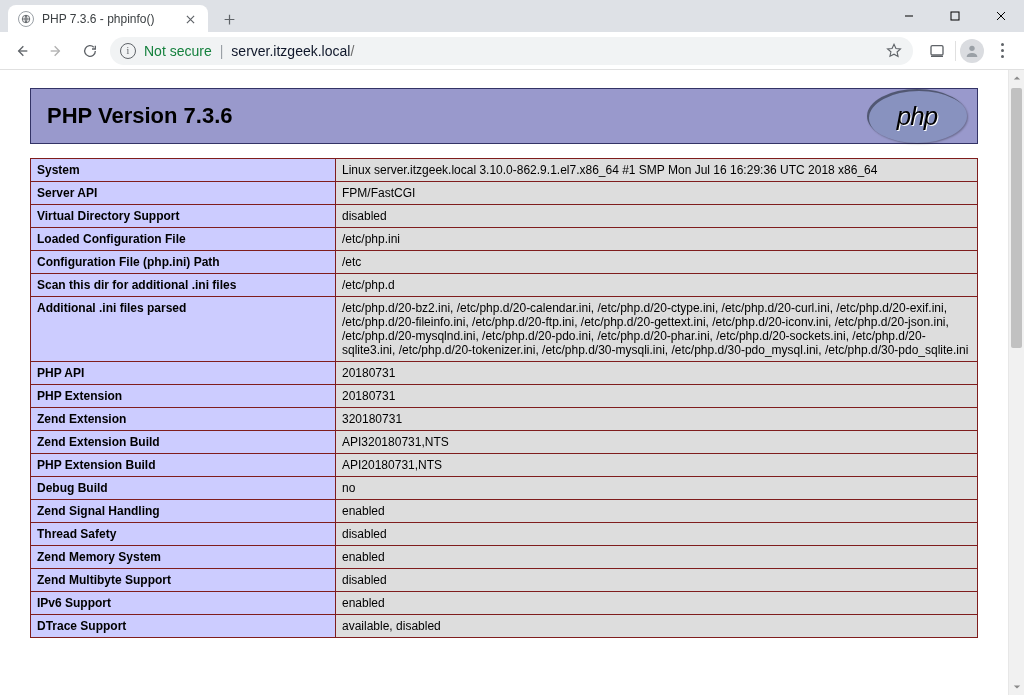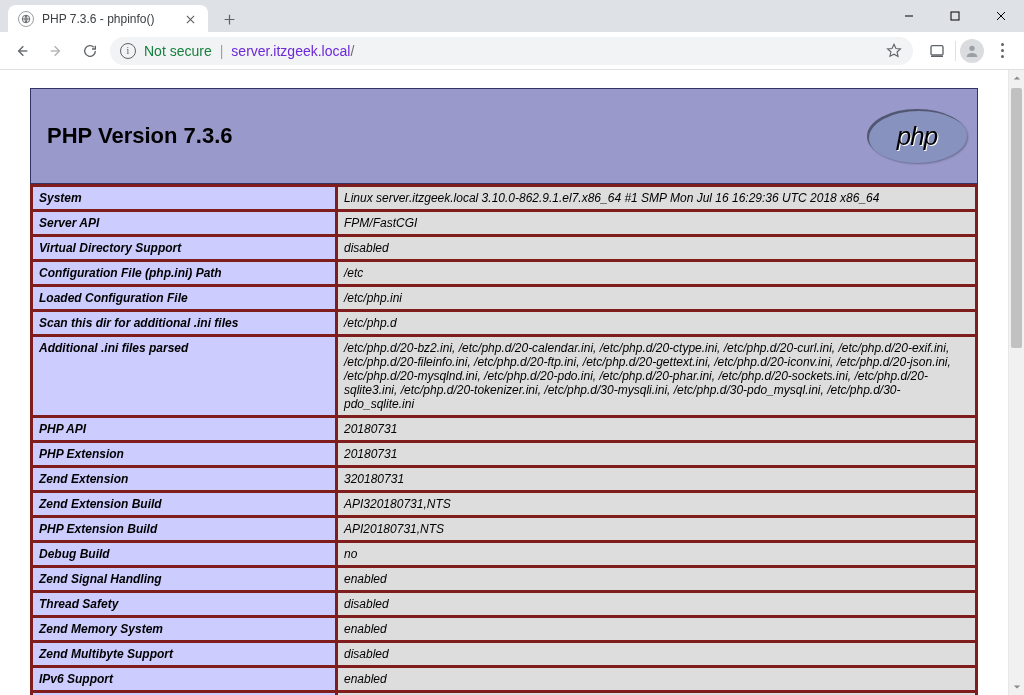--- a/index.html
+++ b/index.html
@@ -104,21 +104,21 @@
     color: #202124;
   }
   .omnibox .info {
     width: 16px; height: 16px; border: 1.2px solid #5f6368; border-radius: 50%;
     display:flex; align-items:center; justify-content:center; font-size:10px; color:#5f6368;
     font-family: Georgia, serif;
   }
   .omnibox .not-secure { color:#15803d; }
   .omnibox .sep { color:#9aa0a6; }
   .omnibox .url { flex:1; color:#202124; }
-  .omnibox .host { color:#6d28d9; }
+  .omnibox .host { color:#0f172a; }
   .omnibox .path { color:#6d6d6d; }
   .omnibox .star {
     width: 18px; height: 18px;
   }
   .omnibox .star svg { width:18px; height:18px; fill:none; stroke:#5f6368; stroke-width:1.5; }
   .toolbar-right { display:flex; align-items:center; gap:4px; margin-left:4px; }
   .avatar {
     width: 24px; height: 24px; border-radius:50%; background:#dadce0;
     display:flex; align-items:center; justify-content:center;
   }
@@ -154,49 +154,49 @@
   .scrollbar .arrow.bottom { bottom:0; }
   .scrollbar .arrow svg { width:8px; height:8px; fill:#8a8a8a; }
 
   .page {
     padding: 18px 30px;
     font-family: Arial, Helvetica, sans-serif;
   }
   .php-banner {
     background: #9999cc;
     border: 1px solid #333366;
-    height: 96px;
+    height: 56px;
     display:flex;
     align-items:center;
     padding: 0 16px;
+    margin-bottom: 14px;
     position: relative;
   }
   .php-banner h1 {
     font-size: 22px;
     font-weight: bold;
     color: #000;
   }
   .php-logo {
     position:absolute; right: 10px; top: 50%; transform: translateY(-50%);
     width: 100px; height: 54px;
   }
   .php-logo .oval { width:100%; height:100%; background:#8892BF; border-radius: 50%; box-shadow: 2px 2px 0 rgba(0,0,0,0.4) inset, 1px 1px 2px rgba(0,0,0,0.3); display:flex; align-items:center; justify-content:center; }
   .php-logo .txt { font-family: Arial, sans-serif; font-style: italic; font-weight: 400; font-size: 26px; color:#000; letter-spacing: -1px; text-shadow: 1px 1px 0 #fff; }
 
   table.info {
     width: 100%;
     border-collapse: collapse;
     font-size: 12px;
   }
   table.info td, table.info th {
-    border: 3px solid #7f1d1d;
+    border: 1px solid #7f1d1d;
     padding: 4px 6px;
     text-align: left;
     vertical-align: top;
-    font-style: italic;
   }
   table.info .e {
     background: #ccccff;
     font-weight: bold;
     width: 305px;
     color:#000;
   }
   table.info .v {
     background: #dddddd;
     color:#000;
@@ -333,28 +333,28 @@
           </tr>
           <tr>
             <td class="e">Server API</td>
             <td class="v">FPM/FastCGI</td>
           </tr>
           <tr>
             <td class="e">Virtual Directory Support</td>
             <td class="v">disabled</td>
           </tr>
           <tr>
+            <td class="e">Loaded Configuration File</td>
+            <td class="v">/etc/php.ini</td>
+          </tr>
+          <tr>
             <td class="e">Configuration File (php.ini) Path</td>
             <td class="v">/etc</td>
           </tr>
           <tr>
-            <td class="e">Loaded Configuration File</td>
-            <td class="v">/etc/php.ini</td>
-          </tr>
-          <tr>
             <td class="e">Scan this dir for additional .ini files</td>
             <td class="v">/etc/php.d</td>
           </tr>
           <tr>
             <td class="e">Additional .ini files parsed</td>
             <td class="v">/etc/php.d/20-bz2.ini, /etc/php.d/20-calendar.ini, /etc/php.d/20-ctype.ini, /etc/php.d/20-curl.ini, /etc/php.d/20-exif.ini, /etc/php.d/20-fileinfo.ini, /etc/php.d/20-ftp.ini, /etc/php.d/20-gettext.ini, /etc/php.d/20-iconv.ini, /etc/php.d/20-json.ini, /etc/php.d/20-mysqlnd.ini, /etc/php.d/20-pdo.ini, /etc/php.d/20-phar.ini, /etc/php.d/20-sockets.ini, /etc/php.d/20-sqlite3.ini, /etc/php.d/20-tokenizer.ini, /etc/php.d/30-mysqli.ini, /etc/php.d/30-pdo_mysql.ini, /etc/php.d/30-pdo_sqlite.ini</td>
           </tr>
           <tr>
             <td class="e">PHP API</td>
             <td class="v">20180731</td>

